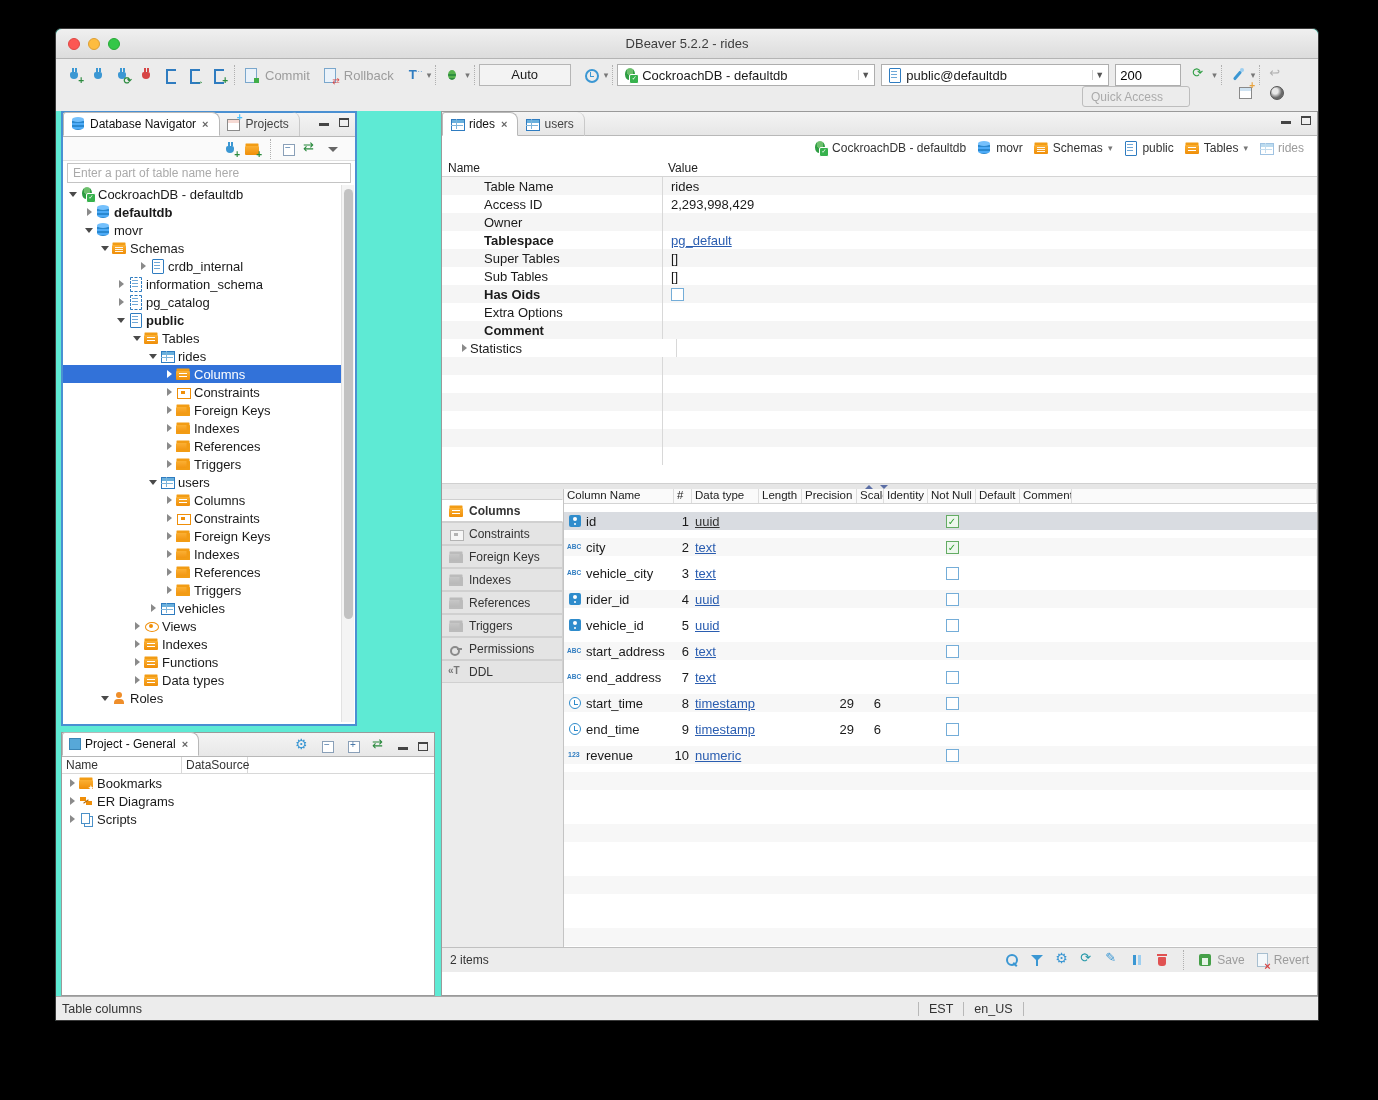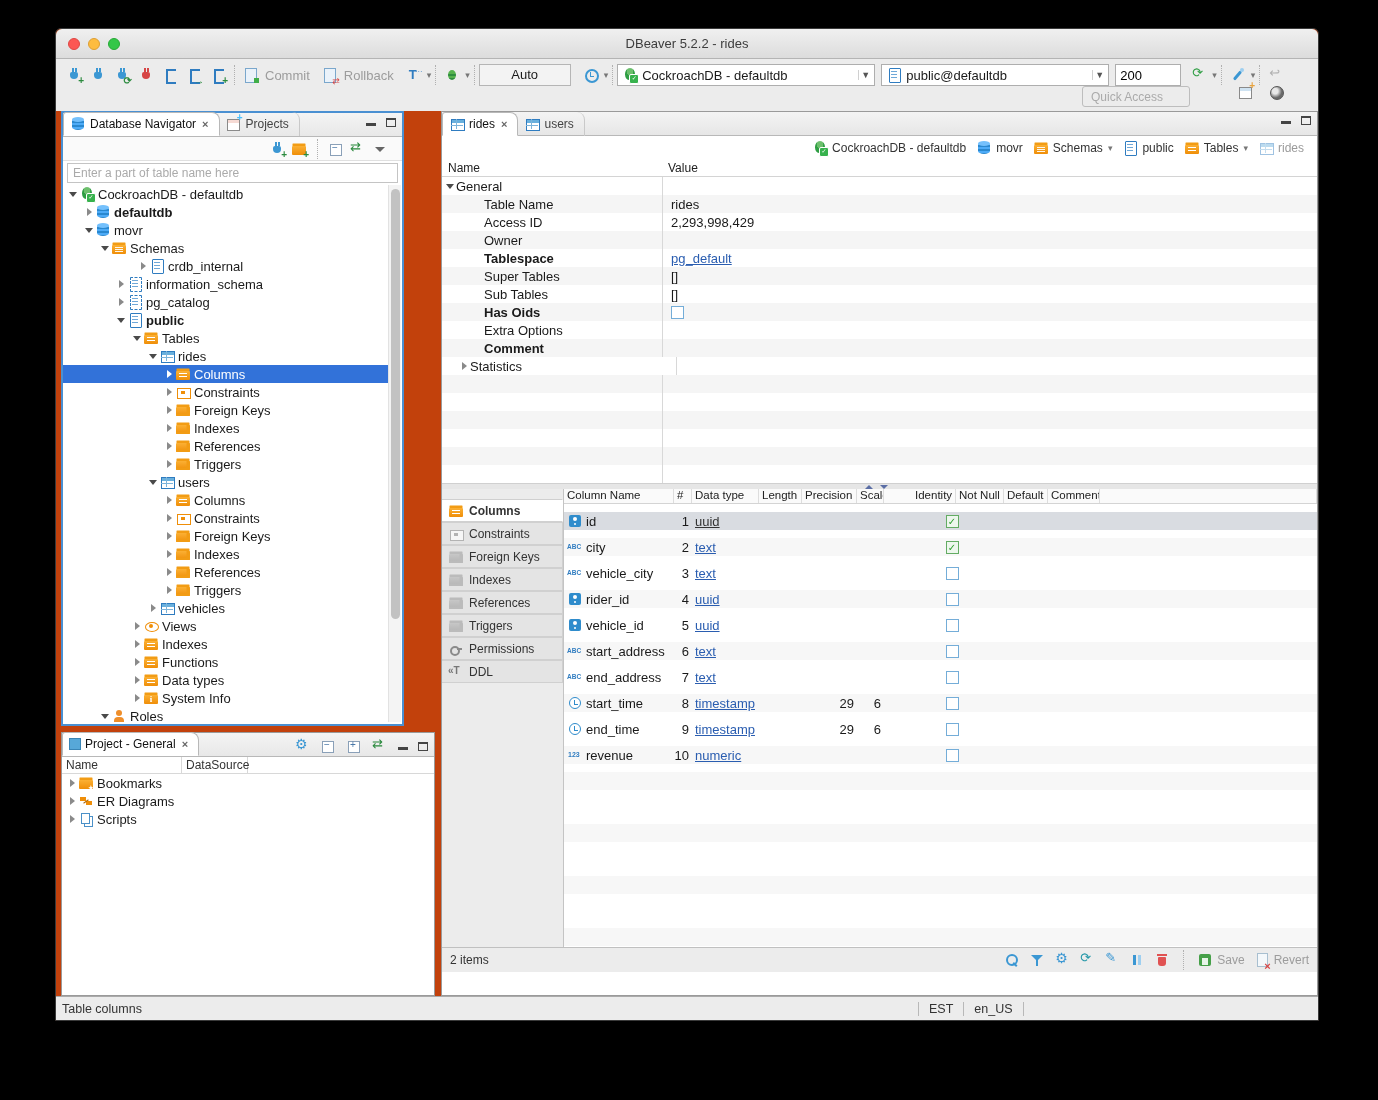--- a/index.html
+++ b/index.html
@@ -1,17 +1,17 @@
 <!DOCTYPE html>
 <html><head>
 <meta charset="utf-8">
 <style>
   * { box-sizing: border-box; margin: 0; padding: 0; }
   html,body { width:1378px; height:1100px; background:#000; font-family:"Liberation Sans",sans-serif; overflow:hidden; }
-  .window { position:absolute; left:55px; top:28px; width:1264px; height:993px; background:#c2410c; border-radius:6px 6px 0 0; border:1px solid #3a3a3a; font-size:13px; color:#1a1a1a; }
+  .window { position:absolute; left:55px; top:28px; width:1264px; height:993px; background:#5eead4; border-radius:6px 6px 0 0; border:1px solid #3a3a3a; font-size:13px; color:#1a1a1a; }
 
   
   .titlebar { position:absolute; left:0; top:0; right:0; height:30px; background:linear-gradient(#f0f0f0,#dcdcdc); border-bottom:1px solid #b4b4b4; border-radius:6px 6px 0 0; }
   .lights { position:absolute; left:12px; top:9px; display:flex; gap:8px; }
   .light { width:12px; height:12px; border-radius:50%; }
   .light.r { background:#fc5753; border:1px solid #df4744; }
   .light.y { background:#fdbc40; border:1px solid #de9f34; }
   .light.g { background:#33c748; border:1px solid #27aa35; }
   .title { position:absolute; left:0; right:0; top:7px; text-align:center; color:#3d3d3d; font-size:13px; }
 
@@ -299,21 +299,21 @@
     </div>
     <input class="qa-input" placeholder="Quick Access" style="">
     <div class="persp" style="right:64px">
         <span data-icon="persp-new"></span>
       </div>
     <div class="persp" style="right:34px">
         <span data-icon="persp-db"></span>
       </div>
   </div>
 
-  <div class="panel focus" style="left:5px; top:82px; width:343px; height:615px;">
+  <div class="panel focus" style="left:5px; top:82px; width:296px; height:615px;">
     <div class="ptabs">
       <div class="ptab active">
         <span data-icon="db"></span>
         <span>Database Navigator</span>
           <span class="x">×</span>
       </div>
       <div class="ptab">
         <span data-icon="persp-new" style="filter:hue-rotate(160deg)"></span>
         <span>Projects</span>
       </div>
@@ -467,25 +467,20 @@
         <div class="trow" style="padding-left: 68px;">
           <span class="arr closed"></span>
           <span data-icon="dbfolder"></span>
           <span class="lbl">Functions</span>
         </div>
         <div class="trow" style="padding-left: 68px;">
           <span class="arr closed"></span>
           <span data-icon="dbfolder"></span>
           <span class="lbl">Data types</span>
         </div>
-        <div class="trow" style="padding-left: 68px;">
-          <span class="arr closed"></span>
-          <span data-icon="sysinfo"></span>
-          <span class="lbl">System Info</span>
-        </div>
         <div class="trow" style="padding-left: 36px;">
           <span class="arr open"></span>
           <span data-icon="roles"></span>
           <span class="lbl">Roles</span>
         </div>
       </div>
     <div class="scrollbar">
         <div class="thumb" style="top:4px; height:430px;"></div>
       </div>
   </div>
@@ -572,27 +567,20 @@
           <span data-icon="table-dim"></span>
           <span>rides</span>
         </div>
       </div>
 
     <div class="props" id="props">
       <div class="phead">
         <div style="width:220px">Name</div>
         <div>Value</div>
       </div>
-    <div class="prow">
-          <div class="pname" style="padding-left: 2px;">
-            <span class="arr open"></span>
-            <span class="nlbl">General</span>
-          </div>
-          <div class="pval"></div>
-        </div>
         <div class="prow alt">
           <div class="pname" style="padding-left: 2px;">
             <span class="arr" style="margin-left: 28px;"></span>
             <span class="nlbl">Table Name</span>
           </div>
           <div class="pval">
             <span>rides</span>
           </div>
         </div>
         <div class="prow">
@@ -737,21 +725,21 @@
           </div>
         </div>
       <div class="grid" id="grid">
           <div class="ghead">
             <div style="width: 110px; flex: 0 0 auto;">Column Name</div>
             <div style="width: 18px; flex: 0 0 auto;">#</div>
             <div style="width: 67px; flex: 0 0 auto;">Data type</div>
             <div style="width: 43px; flex: 0 0 auto;">Length</div>
             <div style="width: 55px; flex: 0 0 auto;">Precision</div>
             <div style="width: 27px; flex: 0 0 auto;">Scale</div>
-            <div style="width: 44px; flex: 0 0 auto; margin-left: 28px;">Identity</div>
+            <div style="width: 44px; flex: 0 0 auto;">Identity</div>
             <div style="width: 48px; flex: 0 0 auto;">Not Null</div>
             <div style="width: 44px; flex: 0 0 auto;">Default</div>
             <div style="width: 52px; flex: 0 0 auto;">Comment</div>
             <div style="flex: 1 1 0%;"></div>
           </div>
           <div class="grow sel">
             <div class="gc" style="width: 110px;">
               <span data-icon="uuid"></span>
               <span style="margin-left: 3px;">id</span>
             </div>

